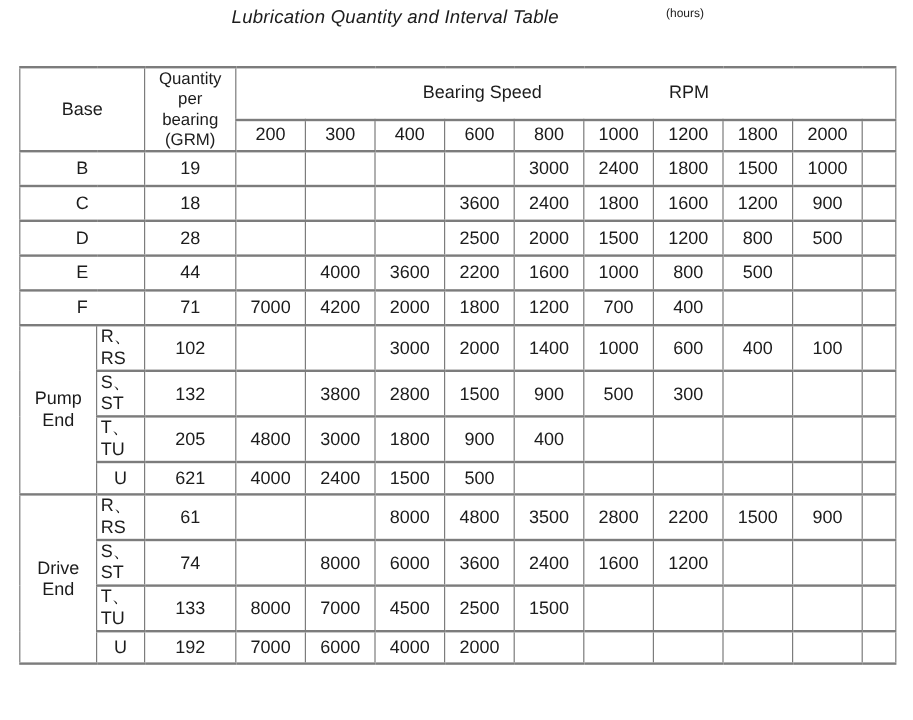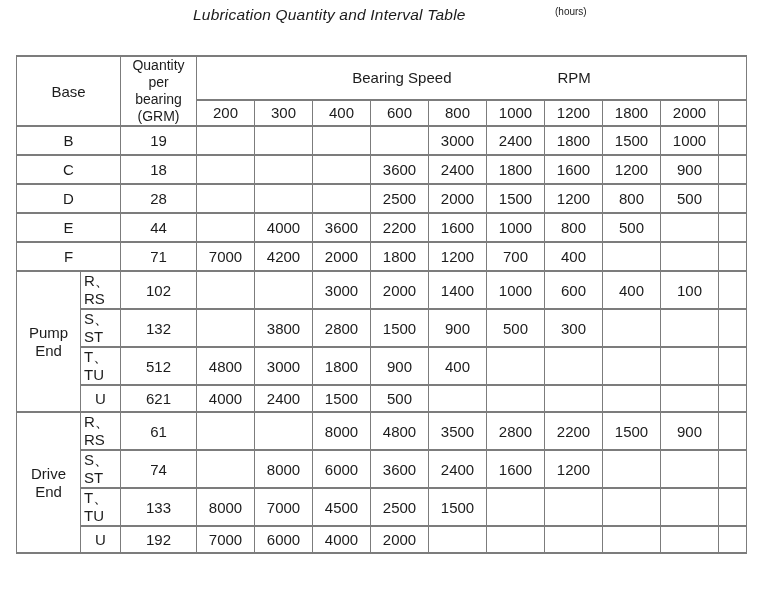--- a/index.html
+++ b/index.html
@@ -191,21 +191,21 @@
           <td>900</td>
           <td>500</td>
           <td>300</td>
           <td></td>
           <td></td>
           <td></td>
         </tr>
         <tr class="r40">
           <td class="base-multi">T、
 TU</td>
-          <td>512</td>
+          <td>205</td>
           <td>4800</td>
           <td>3000</td>
           <td>1800</td>
           <td>900</td>
           <td>400</td>
           <td></td>
           <td></td>
           <td></td>
           <td></td>
           <td></td>

